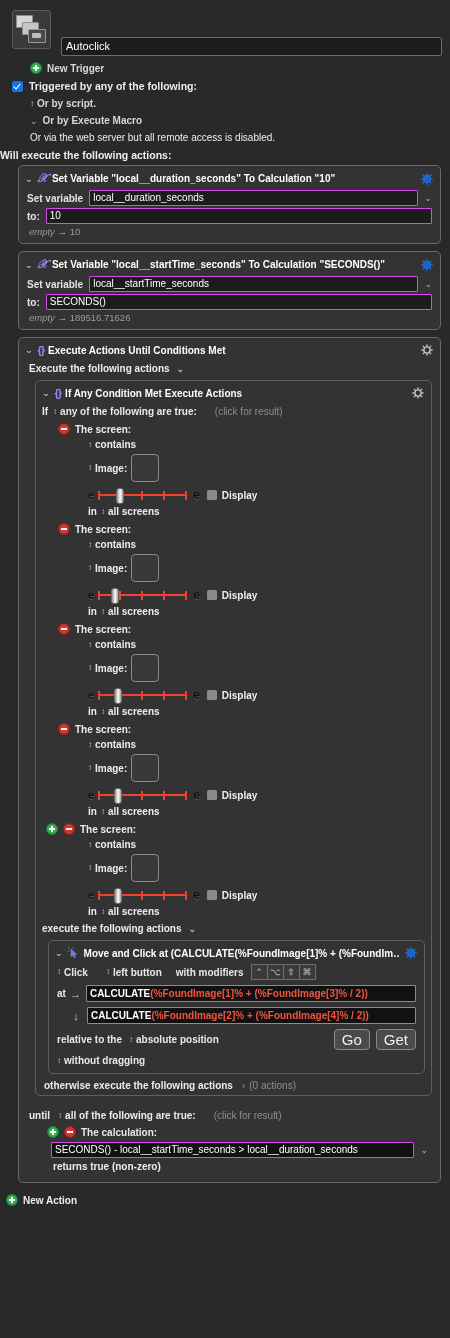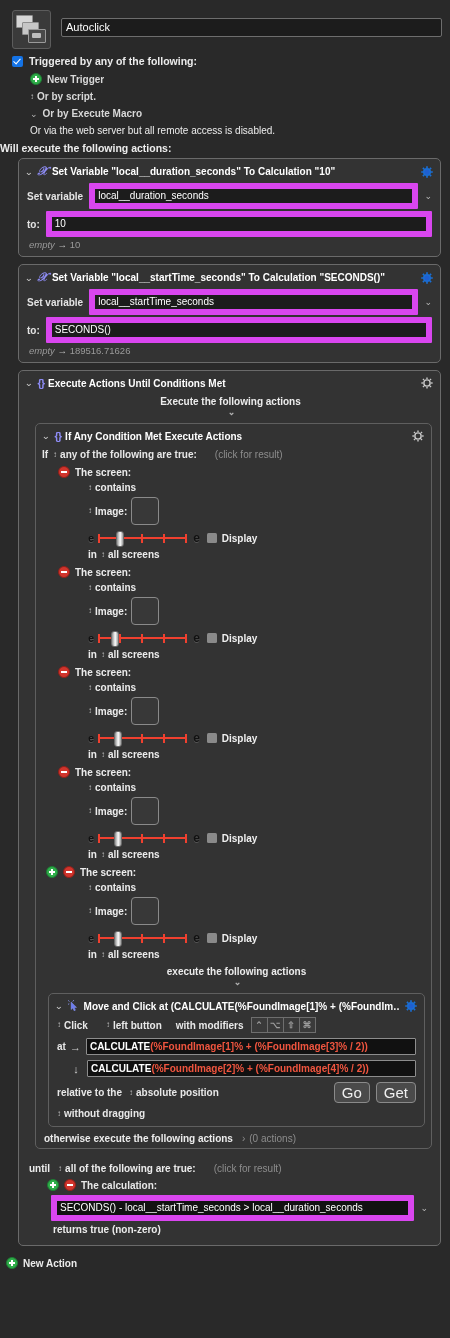--- a/index.html
+++ b/index.html
@@ -17,21 +17,21 @@
   .header{display:flex;align-items:flex-start;padding:10px 8px 0 12px;}
   .macro-icon{
     width:37px;height:37px;border:1px solid #5c5c5c;border-radius:3px;
     background:#3a3a3a;position:relative;flex:0 0 auto;overflow:hidden;
   }
   .macro-icon .c1{position:absolute;left:3px;top:4px;width:15px;height:11px;background:#d6d6d6;border:1px solid #8e8e8e;border-radius:1px;}
   .macro-icon .c2{position:absolute;left:9px;top:11px;width:15px;height:11px;background:#c6c6c6;border:1px solid #8e8e8e;border-radius:1px;}
   .macro-icon .c3{position:absolute;left:15px;top:18px;width:16px;height:12px;background:#4a4a4a;border:1px solid #9a9a9a;border-radius:1px;}
   .macro-icon .c3::after{content:"";position:absolute;left:3px;top:3px;width:9px;height:5px;background:#bdbdbd;border-radius:1px;}
   .name-field{
-    flex:1;margin-left:10px;margin-top:8px;
+    flex:1;margin-left:10px;margin-top:27px;
     background:#1c1c1c;border:1px solid #6d6d6d;border-radius:2px;
     height:17px;line-height:17px;padding:0 4px;color:#ffffff;font-size:11px;
   }
 
   
   .trig{padding:6px 0 0 12px;}
   .row{display:flex;align-items:center;margin-bottom:6px;}
   .chk{
     width:11px;height:11px;border-radius:2px;background:#1473e6;
     position:relative;flex:0 0 auto;margin-right:6px;
@@ -70,32 +70,32 @@
   .icon-braces{color:#8e8cf5;font-weight:bold;font-size:11px;margin-right:4px;letter-spacing:-1px;}
   .icon-cursor{
     width:11px;height:12px;margin-right:5px;flex:0 0 auto;position:relative;
   }
   .card-title{font-size:10px;font-weight:bold;color:#ffffff;flex:1;white-space:nowrap;overflow:hidden;}
   .gear{width:14px;height:14px;flex:0 0 auto;margin-left:4px;}
   .card-body{padding:0 8px 6px 8px;}
   .frow{display:flex;align-items:center;margin-bottom:2px;}
   .flabel{font-size:10px;font-weight:bold;color:#e4e4e4;margin-right:6px;white-space:nowrap;}
   .tfield{
-    flex:1;background:#1c1c1c;border:6px solid #d946ef;height:14px;line-height:14px;
+    flex:1;background:#1c1c1c;border:1px solid #d946ef;height:14px;line-height:14px;
     padding:0 3px;color:#ffffff;font-size:10px;border-radius:1px;white-space:nowrap;overflow:hidden;
   }
   .tfield.dark{background:#121212;}
   .popchev{color:#b9b9b9;font-size:9px;margin-left:6px;}
   .result{font-size:9.5px;color:#9a9a9a;padding-left:2px;}
   .result i{font-style:italic;}
   .arrow{color:#b7b7b7;}
 
   
   .loop-body{padding:0 8px 6px 8px;}
-  .sub-line{font-size:10px;font-weight:bold;color:#ececec;margin:2px 0 6px 2px;display:flex;align-items:center;flex-direction:column;}
+  .sub-line{font-size:10px;font-weight:bold;color:#ececec;margin:2px 0 6px 2px;display:flex;align-items:center;}
   .inner-card{
     border:1px solid #5f5f5f;border-radius:5px;background:#333333;margin:0 0 6px 8px;
   }
   .cond-head{display:flex;align-items:center;font-size:10px;font-weight:bold;margin:2px 0 6px 6px;}
   .muted{color:#8d8d8d;font-weight:normal;}
   .cond-item{margin:0 0 2px 22px;}
   .cond-row{display:flex;align-items:center;font-size:10px;font-weight:bold;color:#ececec;margin-bottom:4px;}
   .sub-ind{margin-left:30px;}
   .img-well{
     width:26px;height:26px;border:1px solid #8a8a8a;border-radius:4px;background:#383838;
@@ -144,27 +144,27 @@
   <div class="header">
     <div class="macro-icon">
       <div class="c1"></div>
         <div class="c2"></div>
         <div class="c3"></div>
     </div>
     <div class="name-field">Autoclick</div>
   </div>
 
   <div class="trig">
+    <div class="row indent1">
+      <span class="plus-green"></span>
+      <span class="grey-strong">New Trigger</span>
+    </div>
     <div class="row">
       <span class="chk"></span>
       <span class="trig-label">Triggered by any of the following:</span>
-    </div>
-    <div class="row indent1">
-      <span class="plus-green"></span>
-      <span class="grey-strong">New Trigger</span>
     </div>
     <div class="row indent1">
       <span class="updown">↕</span>
       <span class="grey-strong">Or by script.</span>
     </div>
     <div class="row indent1">
       <span class="chev">⌄</span>
       <span class="grey-strong">Or by Execute Macro</span>
     </div>
     <div class="row indent1">

